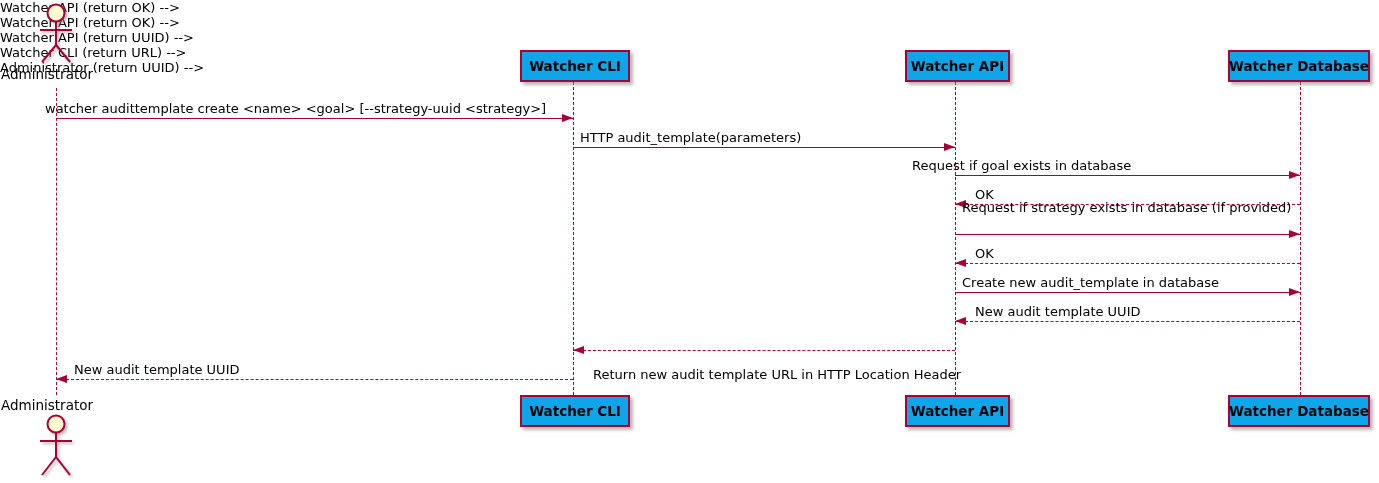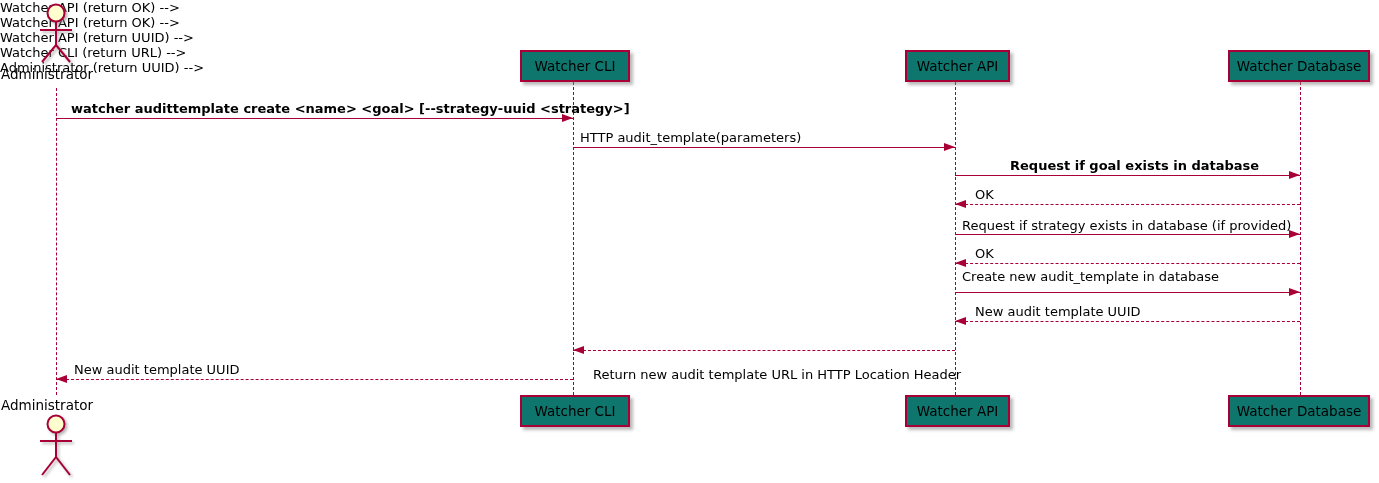--- a/index.html
+++ b/index.html
@@ -2,24 +2,25 @@
 <html><head>
 <meta charset="utf-8">
 <style>
   html,body{margin:0;padding:0;background:#ffffff;}
   .canvas{
     position:relative;width:1379px;height:483px;background:#ffffff;overflow:hidden;
     font-family:"DejaVu Sans","Liberation Sans",sans-serif;font-size:13px;color:#000;
   }
   .lifeline{position:absolute;width:0;border-left:1px dashed #A80036;}
   .pbox{
-    position:absolute;height:28px;background:#0f766e;border:2px solid #A80036;
+    position:absolute;height:28px;background:#0ea5e9;border:2px solid #A80036;
     box-shadow:3px 3px 3px rgba(130,130,130,.55);
     display:flex;align-items:center;justify-content:center;white-space:nowrap;
     font-size:13.5px;
+    font-weight:bold;
   }
   .actor-label{position:absolute;width:110px;text-align:left;font-size:13.5px;white-space:nowrap;}
   .actor-svg{position:absolute;filter:drop-shadow(2.5px 2.5px 1.5px rgba(130,130,130,.6));}
   .msg-label{position:absolute;height:16px;white-space:nowrap;font-size:13px;}
   .mline{position:absolute;height:0;}
   .mline.solid{border-top:1.4px solid #A80036;}
   .mline.dashed{border-top:1.4px dashed #A80036;}
   .ahead{position:absolute;width:0;height:0;border-top:4.5px solid transparent;border-bottom:4.5px solid transparent;}
   .ahead.right{border-left:11px solid #A80036;}
   .ahead.left{border-right:11px solid #A80036;}
@@ -51,63 +52,63 @@
   </div>
   <div class="pbox" style="left:905px;top:50px;width:101px;">
     <span>Watcher API</span>
   </div>
   <div class="pbox" style="left:1228px;top:50px;width:138px;">
     <span>Watcher Database</span>
   </div>
 
   
   <div>
-    <div class="msg-label" style="left:71px;top:101px;font-weight:bold;">watcher audittemplate create &lt;name&gt; &lt;goal&gt; [--strategy-uuid &lt;strategy&gt;]</div>
+    <div class="msg-label" style="left:45px;top:101px;">watcher audittemplate create &lt;name&gt; &lt;goal&gt; [--strategy-uuid &lt;strategy&gt;]</div>
     <div class="mline solid" style="left:56px;top:118px;width:517px;"></div>
     <div class="ahead right" style="left:562px;top:114px;"></div>
   </div>
 
   
   <div>
     <div class="msg-label" style="left:580px;top:130px;">HTTP audit_template(parameters)</div>
     <div class="mline solid" style="left:573px;top:147px;width:382px;"></div>
     <div class="ahead right" style="left:944px;top:143px;"></div>
   </div>
 
   
   <div>
-    <div class="msg-label" style="left:1010px;top:158px;font-weight:bold;">Request if goal exists in database</div>
+    <div class="msg-label" style="left:912px;top:158px;">Request if goal exists in database</div>
     <div class="mline solid" style="left:955px;top:175px;width:345px;"></div>
     <div class="ahead right" style="left:1289px;top:171px;"></div>
   </div>
 
    Watcher API (return OK) --&gt;
   <div>
     <div class="msg-label" style="left:975px;top:187px;">OK</div>
     <div class="mline dashed" style="left:955px;top:204px;width:345px;"></div>
     <div class="ahead left" style="left:955px;top:200px;"></div>
   </div>
 
   
   <div>
-    <div class="msg-label" style="left:962px;top:218px;">Request if strategy exists in database (if provided)</div>
+    <div class="msg-label" style="left:962px;top:200px;">Request if strategy exists in database (if provided)</div>
     <div class="mline solid" style="left:955px;top:234px;width:345px;"></div>
     <div class="ahead right" style="left:1289px;top:230px;"></div>
   </div>
 
    Watcher API (return OK) --&gt;
   <div>
     <div class="msg-label" style="left:975px;top:246px;">OK</div>
     <div class="mline dashed" style="left:955px;top:263px;width:345px;"></div>
     <div class="ahead left" style="left:955px;top:259px;"></div>
   </div>
 
   
   <div>
-    <div class="msg-label" style="left:962px;top:269px;">Create new audit_template in database</div>
+    <div class="msg-label" style="left:962px;top:275px;">Create new audit_template in database</div>
     <div class="mline solid" style="left:955px;top:292px;width:345px;"></div>
     <div class="ahead right" style="left:1289px;top:288px;"></div>
   </div>
 
    Watcher API (return UUID) --&gt;
   <div>
     <div class="msg-label" style="left:975px;top:304px;">New audit template UUID</div>
     <div class="mline dashed" style="left:955px;top:321px;width:345px;"></div>
     <div class="ahead left" style="left:955px;top:317px;"></div>
   </div>

